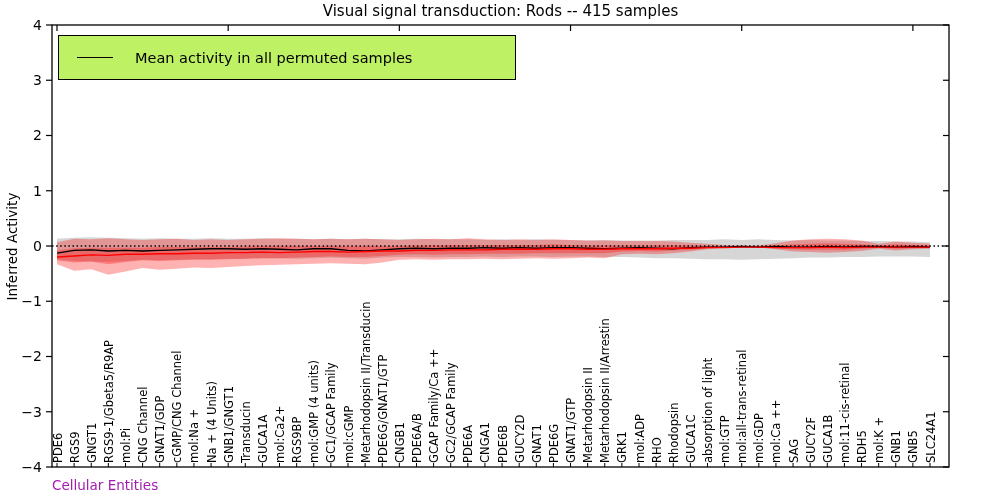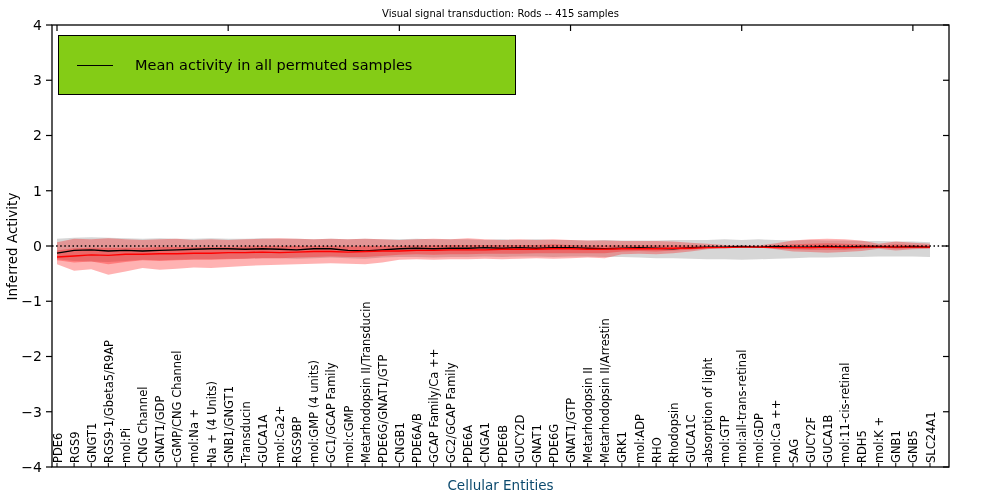--- a/index.html
+++ b/index.html
@@ -1,27 +1,27 @@
 <!DOCTYPE html>
 <html><head>
 <meta charset="utf-8">
 <style>
   html,body{margin:0;padding:0;background:#ffffff;}
   .figure{position:relative;width:1000px;height:500px;background:#ffffff;
           font-family:"DejaVu Sans","Liberation Sans",sans-serif;overflow:hidden;}
   svg{position:absolute;left:0;top:0;}
-  .chart-title{position:absolute;left:52px;width:897px;top:8px;text-align:center;
-          font-size:10px;color:#000;}
-  .x-axis-title{position:absolute;left:52px;width:897px;top:477px;text-align:center;
-          font-size:13.5px;color:#0c4a6e;}
+  .chart-title{position:absolute;left:52px;width:897px;top:2px;text-align:center;
+          font-size:15px;color:#000;}
+  .x-axis-title{position:absolute;left:52px;width:897px;top:477px;text-align:left;
+          font-size:13.5px;color:#a21caf;}
   .y-axis-title{position:absolute;left:-88px;top:238px;width:200px;height:17px;
           text-align:center;font-size:13.5px;color:#000;
           transform:rotate(-90deg);}
-  .legend{position:absolute;left:58px;top:35px;width:458px;height:60px;
-          background:#84cc16;border:1px solid #000;box-sizing:border-box;
+  .legend{position:absolute;left:58px;top:35px;width:458px;height:45px;
+          background:#bef264;border:1px solid #000;box-sizing:border-box;
           display:flex;flex-direction:column;justify-content:space-evenly;}
   .legend-row{display:flex;align-items:center;font-size:14.5px;color:#000;}
   .legend-swatch{display:inline-block;width:36px;height:0;border-top:1.6px solid #000;
           margin-left:18px;margin-right:22px;}
 </style>
 </head>
 <body>
 
 <div class="figure">
   <svg id="plot" width="1000" height="500" viewBox="0 0 1000 500">

